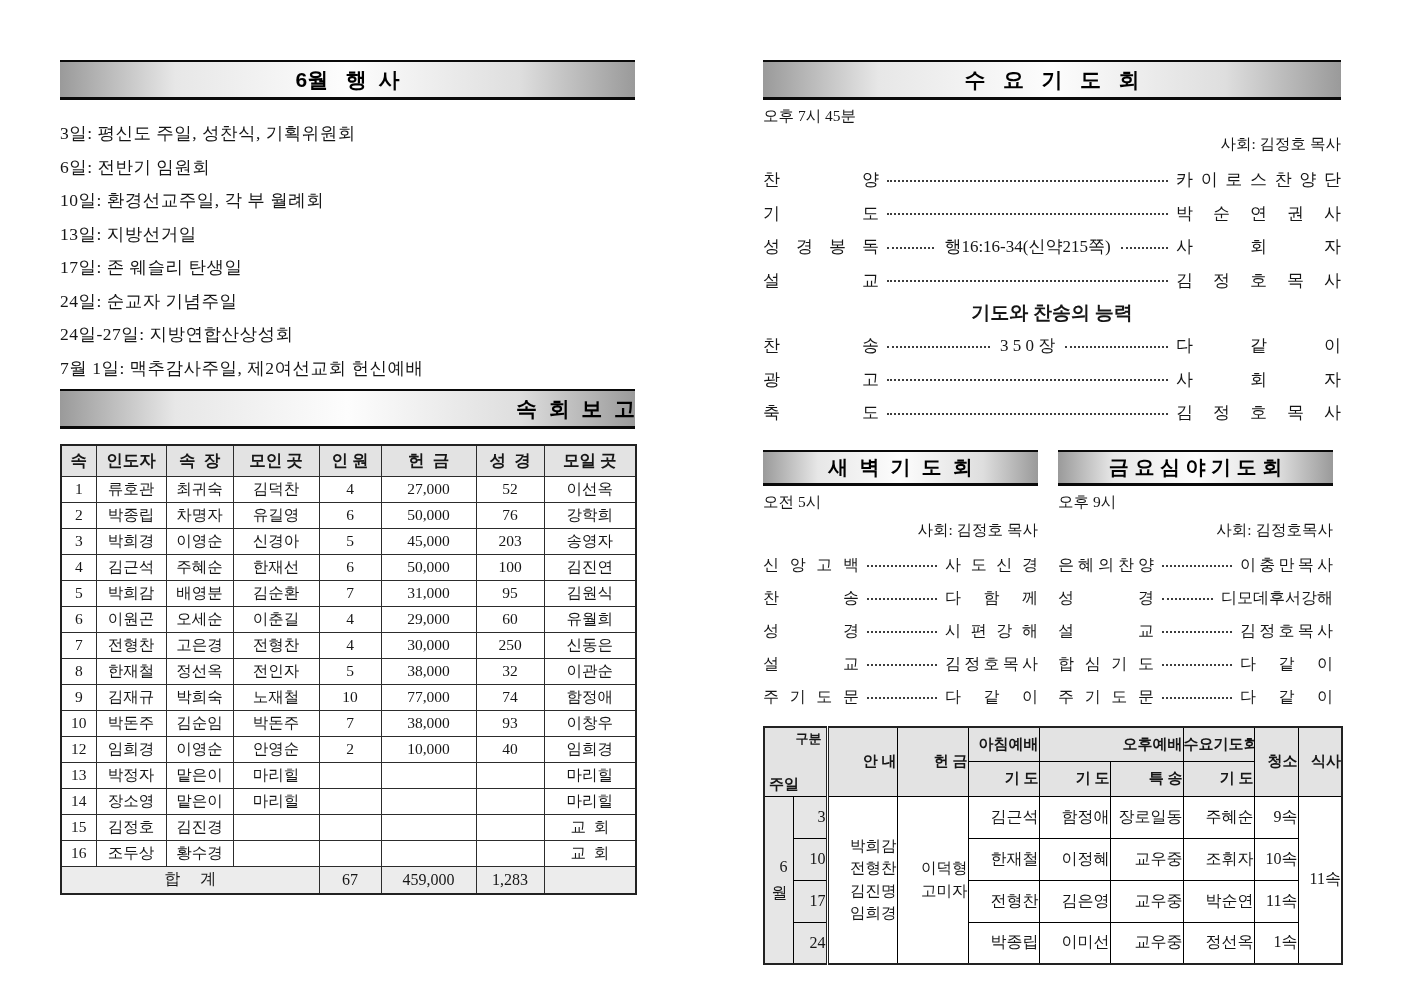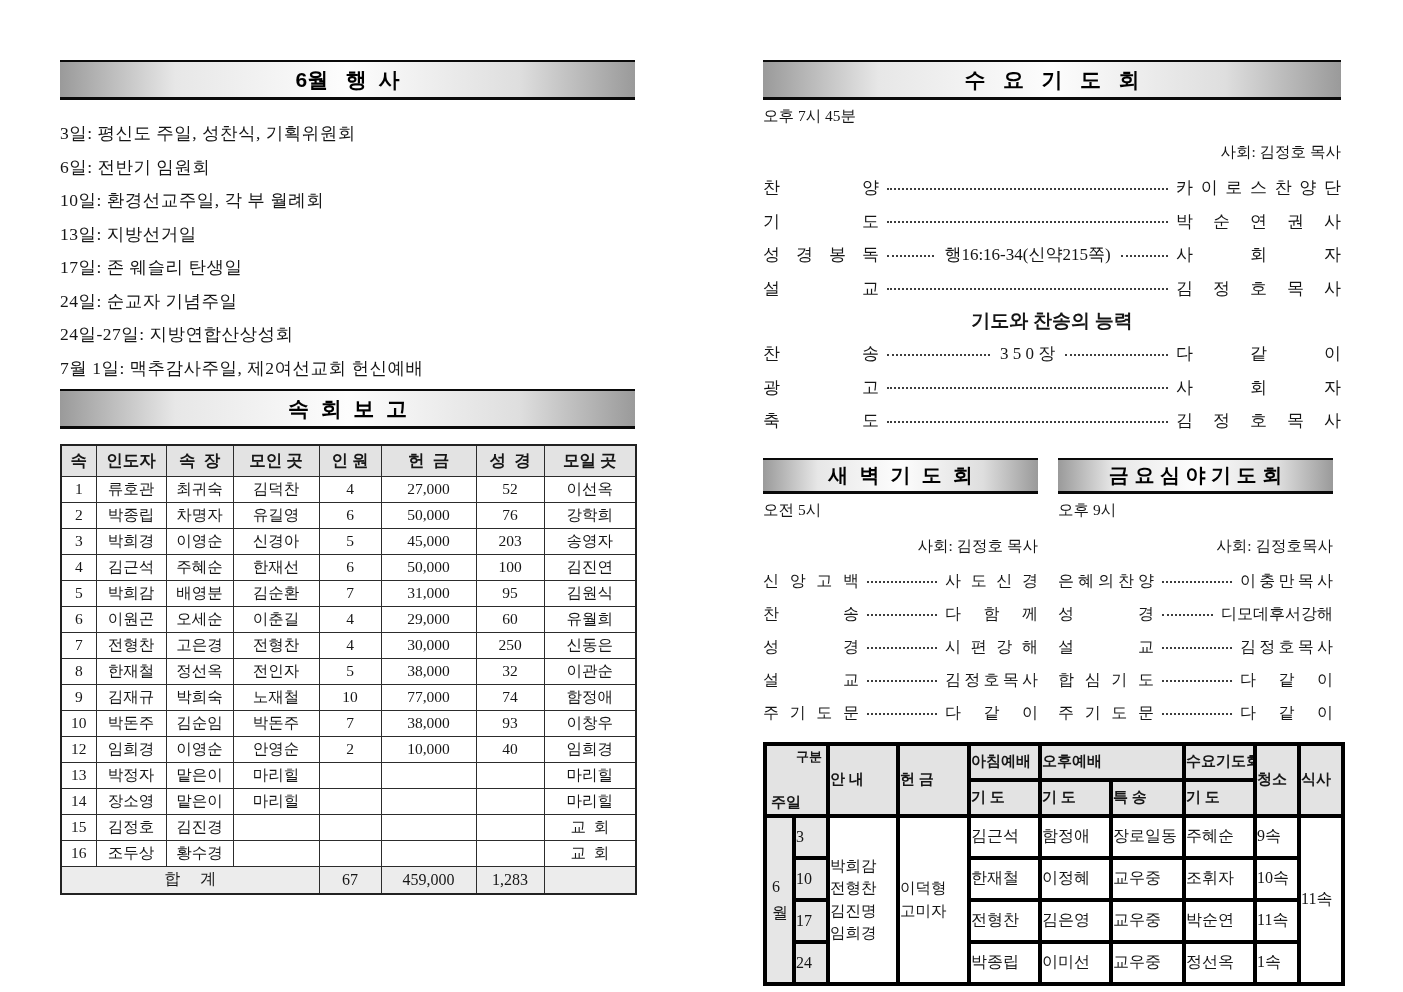--- a/index.html
+++ b/index.html
@@ -25,41 +25,41 @@
   
   table { border-collapse: collapse; table-layout: fixed; }
   .rep-table { width: 575px; margin-top: 15px; border: 2px solid #222; }
   .rep-table th, .rep-table td { border: 1px solid #2c2c2c; text-align: center; vertical-align: middle; white-space: pre; overflow: hidden; }
   .rep-table th { height: 31px; background: #e3e3e3; font-size: 16.5px; font-weight: bold; }
   .rep-table td { height: 26px; font-size: 15.5px; }
   .rep-table tr.total-row td { background: #ececec; height: 28px; font-size: 16px; }
 
   
   .meta-line { display: flex; justify-content: space-between; font-size: 15.5px; margin-top: 6px; }
-  .meta-right { text-align: right; font-size: 15.5px; margin-top: 15px; }
+  .meta-right { text-align: right; font-size: 15.5px; margin-top: 7px; }
   .program { margin-top: 8px; }
   .p-row { display: flex; align-items: center; height: 33.5px; font-size: 17px; }
   .p-label { display: inline-flex; justify-content: space-between; flex: none; }
   .p-value { display: inline-flex; justify-content: space-between; flex: none; }
   .wed .p-label { min-width: 116px; }
   .wed .p-value { min-width: 165px; }
   .half .p-label { min-width: 96px; }
   .half .p-value { min-width: 93px; }
   .half .p-row { font-size: 16px; height: 33px; }
   .dots { flex: 1 1 30px; height: 2px; border-bottom: 2px dotted #3d3d3d; align-self: center; margin: 2px 8px 0 8px; }
   .p-mid { white-space: pre; flex: none; padding: 0 2px; }
   .sermon-title { text-align: left; font-weight: bold; font-size: 19px; height: 32px; display: flex; align-items: center; justify-content: center; }
 
   .half-wrap { display: flex; gap: 20px; margin-top: 20px; }
   .half { width: 275px; }
 
   
   .vol-title { text-align: center; font-family: "Liberation Sans", sans-serif; font-weight: bold; font-size: 20px; margin-top: 24px; letter-spacing: 1px; }
   .vol-table { width: 578px; margin-top: 12px; border: 2px solid #222; }
-  .vol-table th, .vol-table td { border: 4px solid #000000; text-align: left; vertical-align: middle; overflow: hidden; margin-left: 48px; }
+  .vol-table th, .vol-table td { border: 1px solid #000000; text-align: right; vertical-align: middle; overflow: hidden; margin-left: 48px; }
   .vol-table th { background: #e3e3e3; font-size: 15px; font-weight: bold; height: 25px; white-space: pre; }
   .vol-table td { font-size: 16px; height: 42px; background: #fff; }
   .vol-table td.g { background: #e6e6e6; }
   .vol-table .names { white-space: pre-line; line-height: 1.45; font-size: 15.5px; }
   .vol-table .dbl { border-left: 3px double #222; }
   .vol-table td.month { white-space: normal; word-break: break-all; line-height: 1.6; font-size: 16px; padding: 0 5px; }
   .corner { position: relative; padding: 0;
     background-image: linear-gradient(to bottom right, transparent calc(50% - 1px), #444 calc(50% - 1px), #444 calc(50% + 1px), transparent calc(50% + 1px));
     background-color: #e3e3e3; }
   .corner .c-top { position: absolute; top: 2px; right: 4px; font-size: 13px; }
@@ -78,21 +78,21 @@
         <div class="event-item">3일: 평신도 주일, 성찬식, 기획위원회</div>
         <div class="event-item">6일: 전반기 임원회</div>
         <div class="event-item">10일: 환경선교주일, 각 부 월례회</div>
         <div class="event-item">13일: 지방선거일</div>
         <div class="event-item">17일: 존 웨슬리 탄생일</div>
         <div class="event-item">24일: 순교자 기념주일</div>
         <div class="event-item">24일-27일: 지방연합산상성회</div>
         <div class="event-item">7월 1일: 맥추감사주일, 제2여선교회 헌신예배</div>
       </div>
 
-    <div class="bar" style="margin-top:4px;">
+    <div class="bar" style="margin-top:4px;justify-content:flex-end;">
       <span>속  회  보  고</span>
     </div>
     <table class="rep-table">
       <colgroup>
         <col style="width:35px">
           <col style="width:70px">
           <col style="width:67px">
           <col style="width:86px">
         <col style="width:62px">
           <col style="width:95px">

